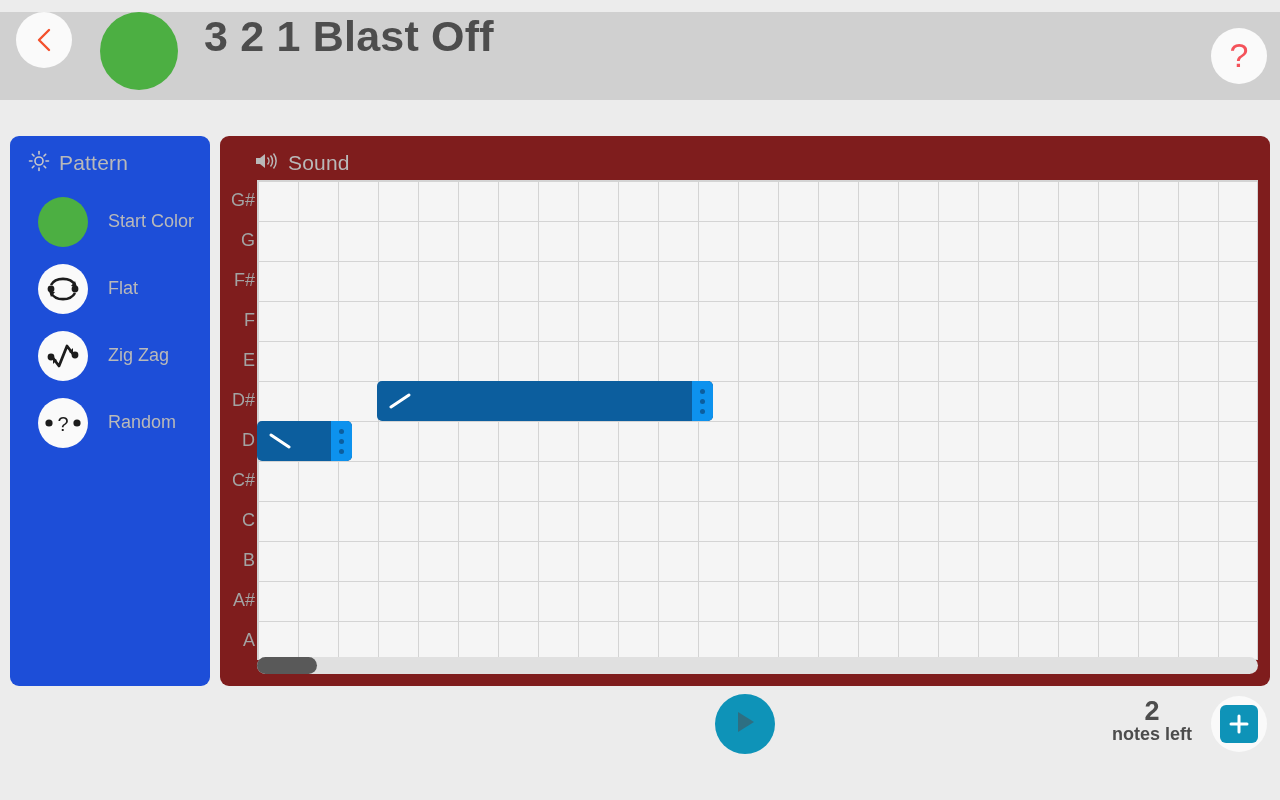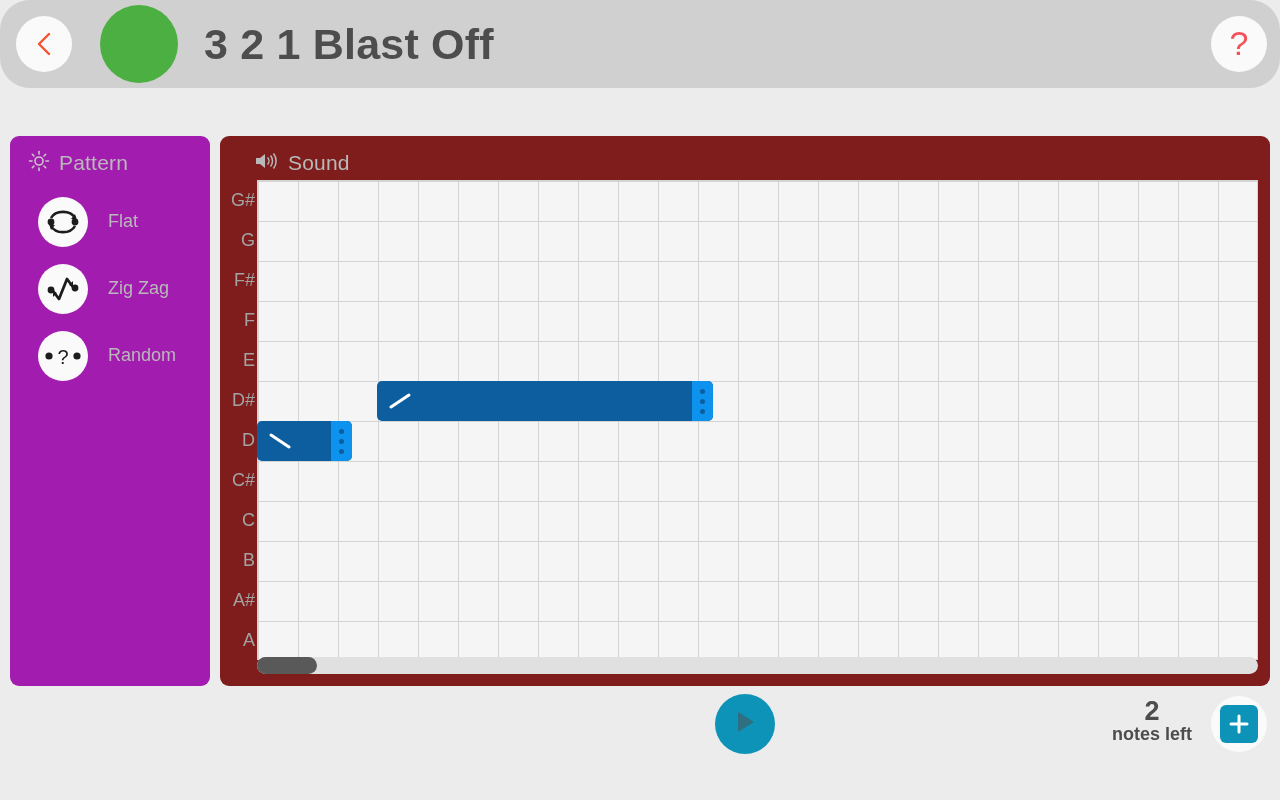--- a/index.html
+++ b/index.html
@@ -5,24 +5,24 @@
   * { box-sizing: border-box; margin: 0; padding: 0; }
   html, body {
     width: 1280px; height: 800px;
     background: #ececec;
     font-family: "Liberation Sans", sans-serif;
     overflow: hidden;
   }
 
   
   .header {
-    position: absolute; left: 0; top: 0;
+    position: absolute; left: 0; top: 12px;
     width: 1280px; height: 88px;
     background: #d0d0d0;
-    display: flex; align-items: center; border-radius: 30px;
+    display: flex; align-items: flex-start;
   }
   .back-btn {
     margin-left: 16px;
     width: 56px; height: 56px; border-radius: 50%;
     background: #fafafa;
     display: flex; align-items: center; justify-content: center;
     cursor: pointer; flex: none;
   }
   .back-btn svg { display:block; }
   .proj-dot {
@@ -44,21 +44,21 @@
   }
   .help-btn .qm {
     font-size: 34px; color: #f4525a; font-weight: normal;
     line-height: 1; margin-top: -2px;
   }
 
   
   .pattern-panel {
     position: absolute; left: 10px; top: 136px;
     width: 200px; height: 550px;
-    background: #a21caf; border-radius: 9px;
+    background: #1d4ed8; border-radius: 9px;
   }
   .panel-head {
     display: flex; align-items: center;
     padding: 10px 0 0 18px; height: 44px;
   }
   .panel-head .ph-label {
     font-size: 21px; color: #b9b9b9; margin-left: 9px; letter-spacing:.2px;
   }
   .pattern-list { margin-top: 8px; }
   .pattern-item {
@@ -199,20 +199,24 @@
           <line x1="17.7" y1="4.3" x2="16" y2="6"></line>
             <line x1="6" y1="16" x2="4.3" y2="17.7"></line>
         </g>
       </svg>
     </span>
     <span class="ph-label">Pattern</span>
   </div>
 
   <div class="pattern-list">
 
+    <div class="pattern-item">
+      <div class="pi-icon green"></div>
+      <div class="pi-label">Start Color</div>
+    </div>
 
 
     <div class="pattern-item">
       <div class="pi-icon">
         <svg width="40" height="40" viewBox="0 0 40 40">
           <path d="M8 16 A13 10 0 0 1 32 16" fill="none" stroke="#1c1c1c" stroke-width="2.6"></path>
           <path d="M32 24 A13 10 0 0 1 8 24" fill="none" stroke="#1c1c1c" stroke-width="2.6"></path>
           <polygon points="32,12 34,18 28,17" fill="#1c1c1c"></polygon>
           <polygon points="8,28 6,22 12,23" fill="#1c1c1c"></polygon>
           <circle cx="8" cy="20" r="3.4" fill="#1c1c1c"></circle>

